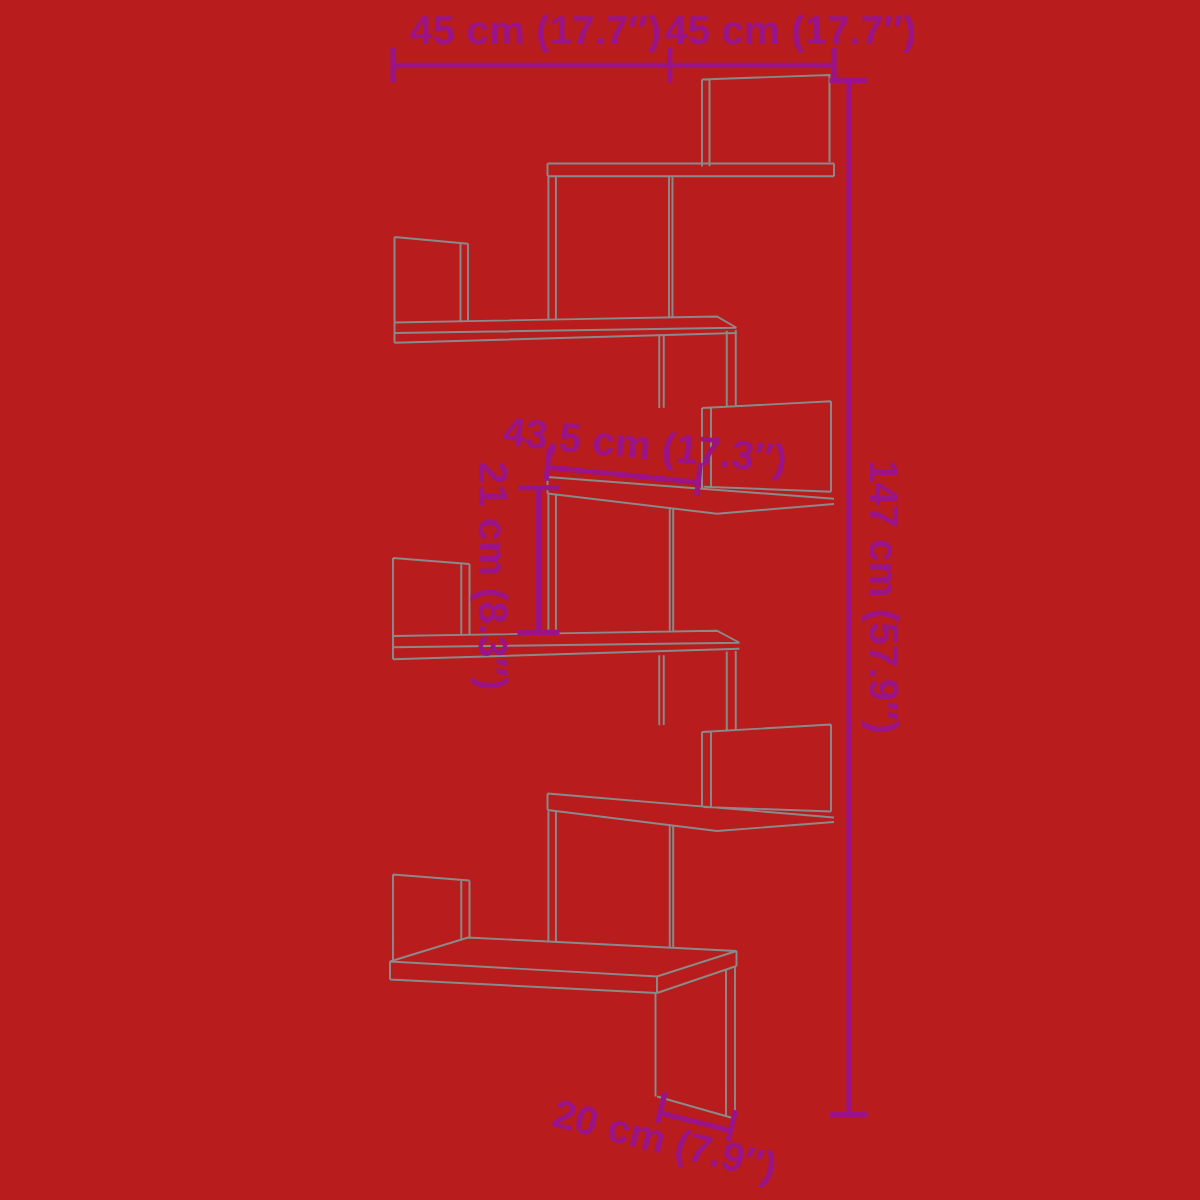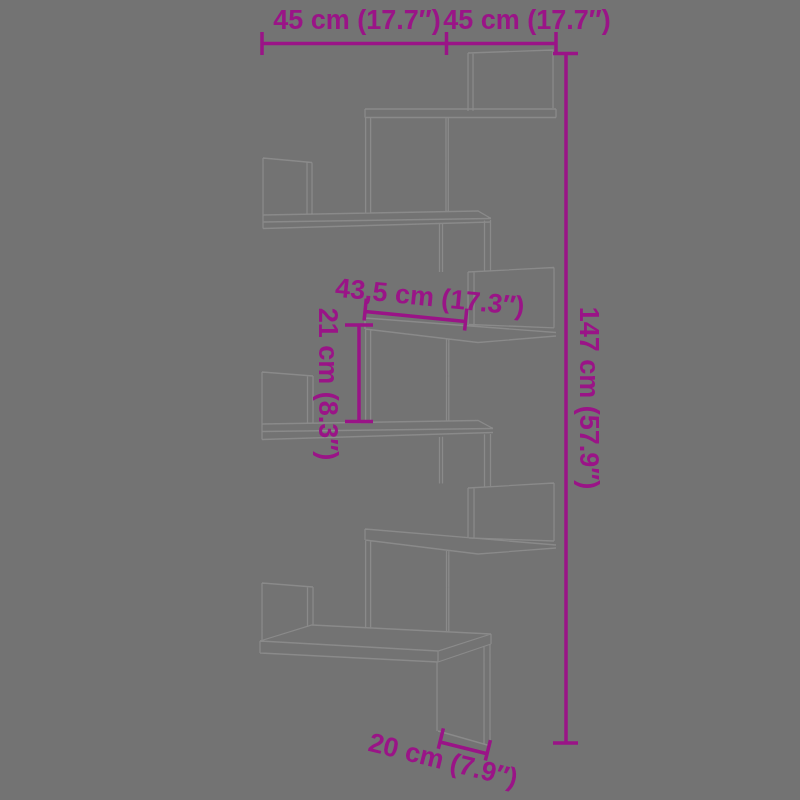--- a/index.html
+++ b/index.html
@@ -4,21 +4,21 @@
 <style>
   html, body {
     margin: 0;
     padding: 0;
     background: #ffffff;
   }
   .stage {
     position: relative;
     width: 800px;
     height: 800px;
-    background: #737373;
+    background: #b91c1c;
     overflow: hidden;
   }
   .stage svg {
     display: block;
     width: 800px;
     height: 800px;
   }
   .dim-label {
     font-family: "Liberation Sans", sans-serif;
     font-weight: bold;

